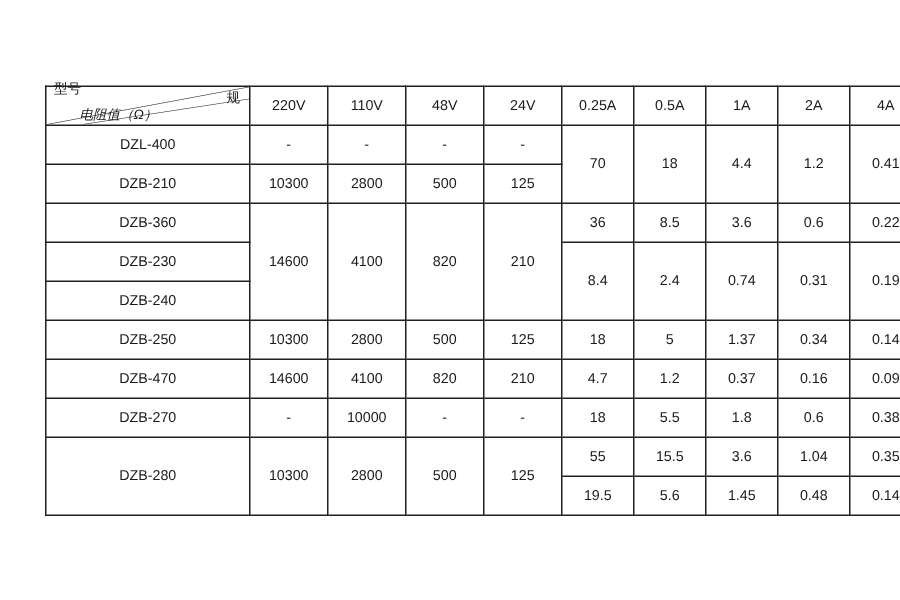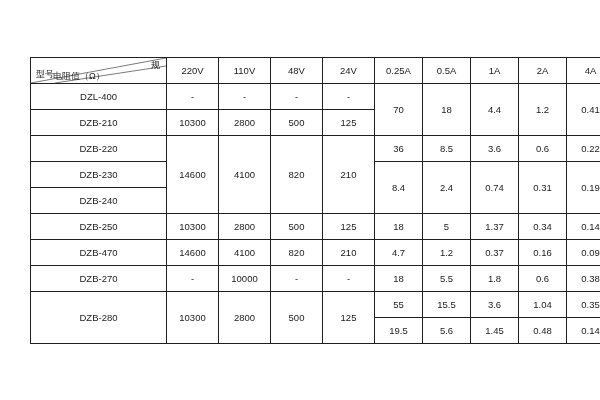--- a/index.html
+++ b/index.html
@@ -56,22 +56,22 @@
     height: 100%;
     display: block;
   }
   .corner-lbl {
     position: absolute;
     font-size: 9px;
     line-height: 1.1;
     white-space: nowrap;
   }
   .lbl-spec  { right: 6px;  top: 3px; }
-  .lbl-res   { left: 22px;  top: 14px; }
-  .lbl-type  { left: 5px;   bottom: 3px; }
+  .lbl-res   { left: 22px;  top: 14px; font-style: italic; }
+  .lbl-type  { left: 5px;   bottom: 18px; }
 
   td.hdr { height: 50px; margin-top: 28px; }
   td.model { text-align: center; }
 </style>
 </head>
 <body>
 
 <div class="sheet">
   <table class="spec">
     <colgroup>
@@ -127,21 +127,21 @@
 
       <tr>
         <td class="model">DZB-210</td>
         <td>10300</td>
         <td>2800</td>
         <td>500</td>
         <td>125</td>
       </tr>
 
       <tr>
-        <td class="model">DZB-220</td>
+        <td class="model">DZB-360</td>
         <td rowspan="3">14600</td>
         <td rowspan="3">4100</td>
         <td rowspan="3">820</td>
         <td rowspan="3">210</td>
         <td>36</td>
         <td>8.5</td>
         <td>3.6</td>
         <td>0.6</td>
         <td>0.22</td>
 

